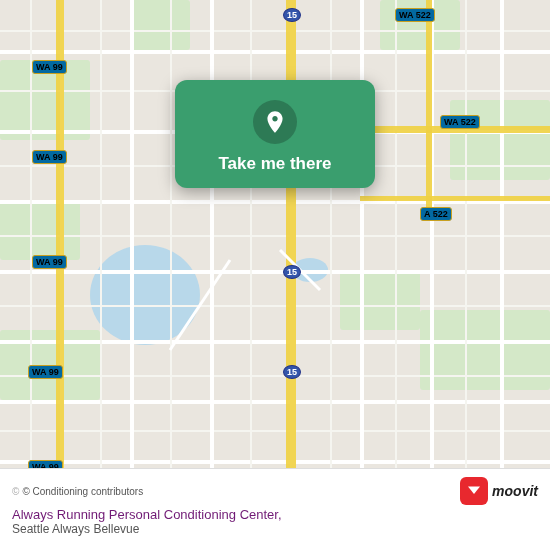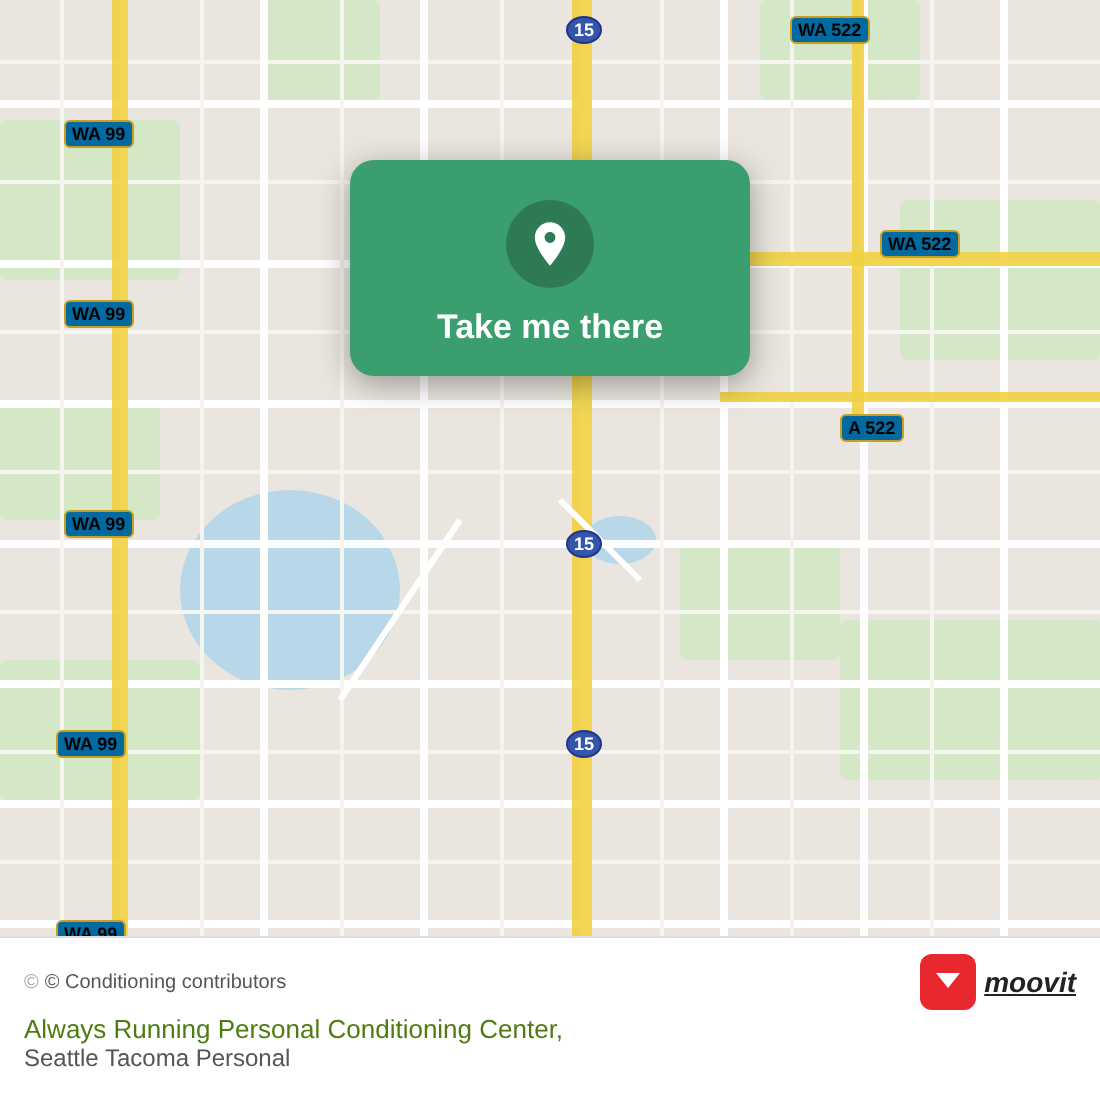--- a/index.html
+++ b/index.html
@@ -120,26 +120,25 @@
       display: flex;
       align-items: center;
       justify-content: center;
     }
 
     #moovit-text {
       font-size: 14px;
       font-weight: bold;
       color: #222;
       font-style: italic;
-      text-decoration: underline;
     }
 
     #place-name {
       font-size: 13px;
-      color: #4d7c0f;
+      color: #701a75;
       font-weight: 500;
     }
 
     #place-location {
       font-size: 12px;
       color: #555;
     }
 
     
     #map-svg {
@@ -255,16 +254,16 @@
       <div id="moovit-logo">
         <div id="moovit-icon">
           <svg width="18" height="18" viewBox="0 0 24 24" fill="white" xmlns="http://www.w3.org/2000/svg">
             <path d="M20 6l-8 10L4 6h16z"></path>
           </svg>
         </div>
         <span id="moovit-text">moovit</span>
       </div>
     </div>
     <div id="place-name">Always Running Personal Conditioning Center,</div>
-    <div id="place-location">Seattle Tacoma Personal</div>
+    <div id="place-location">Seattle Always Bellevue</div>
   </div>
 
 </div>
 
 </body></html>

